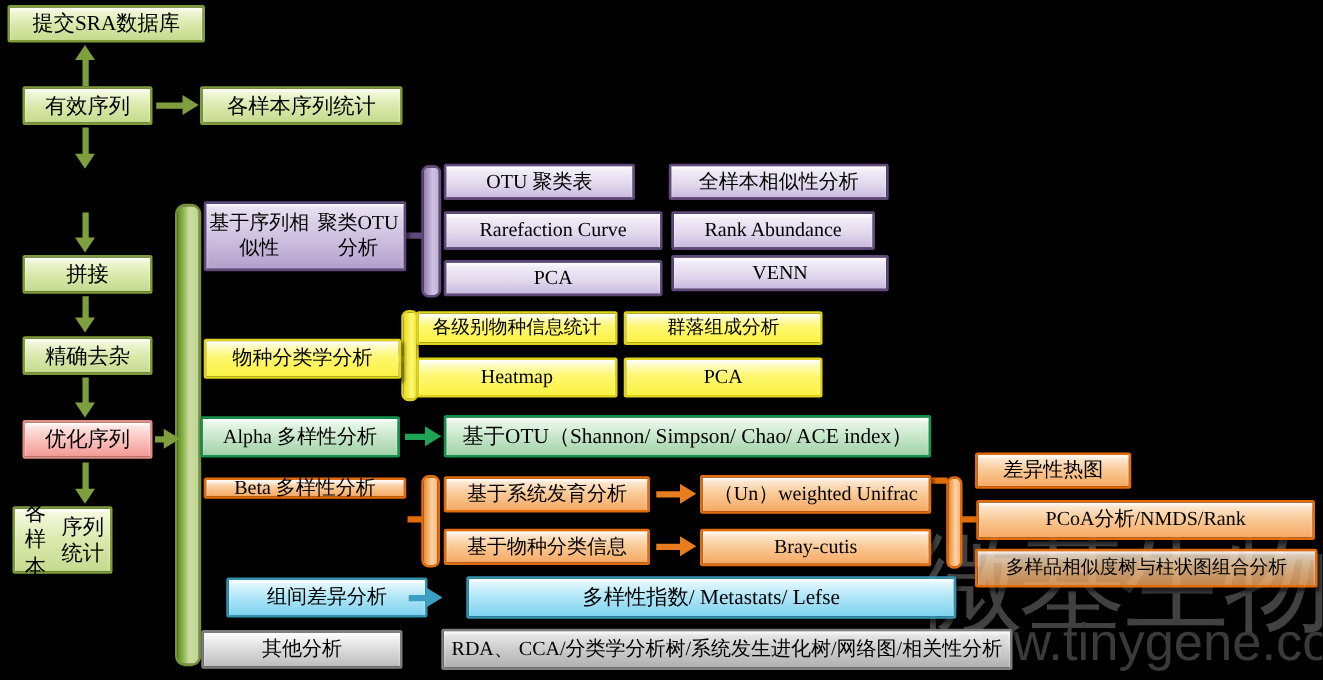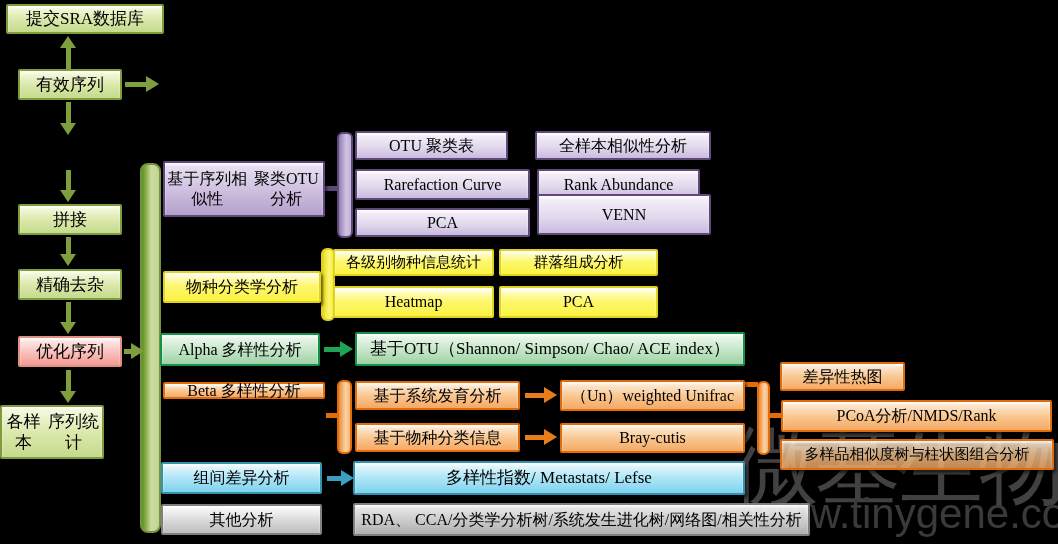--- a/index.html
+++ b/index.html
@@ -12,21 +12,21 @@
   .col{flex-direction:row;}
   .green  {background:linear-gradient(#f6fbe0,#dcea b 0)}
   .green  {background:linear-gradient(#f7fbe4,#d9e7a8 55%,#c5da8e);border:2px solid #7e9d3a;}
   .pink   {background:linear-gradient(#fdf1f0,#fbc7c3 45%,#f49a95);border:2px solid #e08f83;}
   .purplecat {background:linear-gradient(#eae4f4,#cdbede 55%,#b3a0cc);border:2px solid #5f497a;}
   .purpleitem{background:linear-gradient(#f6f3fa,#e0d7ec 60%,#c8bade);border:2px solid #5f497a;}
   .yellow {background:linear-gradient(#fffee9,#fdf growth);}
   .yellow {background:linear-gradient(#fffeee,#fdf770 45%,#fbf241);border:2px solid #e0d31d;}
   .greencat{background:linear-gradient(#f1faf2,#c8e7cb 50%,#9fd2a6);border:2px solid #12924a;}
   .orange {background:linear-gradient(#fdf0e2,#f9c893 50%,#f5a964);border:2px solid #e36c0a;text-align:right;}
-  .blue   {background:linear-gradient(#effbfe,#b3e7f7 45%,#7ed2ee);border:2px solid #3392ad;}
+  .blue   {background:linear-gradient(#effbfe,#b3e7f7 45%,#7ed2ee);border:2px solid #3392ad;margin-left:20px;}
   .grayb  {background:linear-gradient(#fefefe,#dcdcdc 50%,#bdbdbd);border:2px solid #7f7f7f;}
   .translucent{background:linear-gradient(rgba(253,240,226,.82),rgba(249,200,147,.8) 50%,rgba(245,169,100,.8));}
   
   .vbar{position:absolute;border-radius:8px;z-index:1;
         background:linear-gradient(90deg,#54941f,#8db04c 25%,#ccdca0 55%,#c0d494);
         border:2px solid #76923c;box-sizing:border-box;}
   .bracket{position:absolute;border-radius:6px;z-index:1;box-sizing:border-box;}
   .br-purple{background:linear-gradient(90deg,#937cb0,#cfc3e2 60%,#bfb0d6);border:2px solid #5f497a;}
   .br-yellow{background:linear-gradient(90deg,#e8da1d,#fdf873 60%,#f8ef3f);border:2px solid #dfd01c;}
   .br-orange{background:linear-gradient(90deg,#e98a33,#fbd3a6 60%,#f6b676);border:2px solid #e36c0a;}
@@ -53,48 +53,49 @@
 
 <div id="canvas">
 
   <div class="wm-brand">微基生物</div>
   <div class="wm-url">www.tinygene.com</div>
 
   <div class="box green fs17" style="left:6px;top:4px;width:158px;height:30px">提交SRA数据库</div>
   <div class="arrow-u" style="left:66px;top:47px;height:22px;--c:#7f9e3d"></div>
   <div class="box green fs17" style="left:18px;top:69px;width:104px;height:31px">有效序列</div>
   <div class="arrow-r" style="left:125px;top:82px;width:22px;--c:#7f9e3d"></div>
+  <div class="box green fs17" style="left:160px;top:69px;width:162px;height:31px">各样本序列统计</div>
   <div class="arrow-d" style="left:66px;top:102px;width:5px;height:22px;--c:#7f9e3d"></div>
   <div class="arrow-d" style="left:66px;top:170px;width:5px;height:21px;--c:#7f9e3d"></div>
   <div class="box green fs17" style="left:18px;top:204px;width:104px;height:31px">拼接</div>
   <div class="arrow-d" style="left:66px;top:237px;width:5px;height:18px;--c:#7f9e3d"></div>
   <div class="box green fs17" style="left:18px;top:269px;width:104px;height:31px">精确去杂</div>
   <div class="arrow-d" style="left:66px;top:302px;width:5px;height:21px;--c:#7f9e3d"></div>
   <div class="box pink fs17" style="left:18px;top:336px;width:104px;height:31px">优化序列</div>
   <div class="arrow-d" style="left:66px;top:370px;width:5px;height:22px;--c:#7f9e3d"></div>
-  <div class="box green col fs17" style="left:0;top:405px;width:104px;height:54px">
+  <div class="box green col fs17" style="left:10px;top:405px;width:80px;height:54px">
     <span>各样本</span>
     <span>序列统计</span>
   </div>
   <div class="arrow-r" style="left:124px;top:349px;width:8px;--c:#7f9e3d"></div>
 
   <div class="vbar" style="left:140px;top:163px;width:21px;height:370px"></div>
 
   <div class="box purplecat col" style="left:163px;top:161px;width:162px;height:56px">
     <span>基于序列相似性</span>
     <span>聚类OTU分析</span>
   </div>
   <div class="stub" style="left:324px;top:186px;width:14px;height:5px;background:#5f497a"></div>
   <div class="bracket br-purple" style="left:337px;top:132px;width:16px;height:106px"></div>
   <div class="box purpleitem" style="left:355px;top:131px;width:153px;height:29px">OTU 聚类表</div>
   <div class="box purpleitem" style="left:535px;top:131px;width:176px;height:29px">全样本相似性分析</div>
   <div class="box purpleitem" style="left:355px;top:169px;width:175px;height:31px">Rarefaction Curve</div>
   <div class="box purpleitem" style="left:537px;top:169px;width:163px;height:31px">Rank Abundance</div>
   <div class="box purpleitem" style="left:355px;top:208px;width:175px;height:29px">PCA</div>
-  <div class="box purpleitem" style="left:537px;top:194px;width:174px;height:41px">VENN</div>
+  <div class="box purpleitem" style="left:537px;top:204px;width:174px;height:29px">VENN</div>
 
   <div class="box yellow" style="left:163px;top:271px;width:158px;height:32px">物种分类学分析</div>
   <div class="stub" style="left:316px;top:285px;width:10px;height:5px;background:#dfd01c"></div>
   <div class="bracket br-yellow" style="left:321px;top:248px;width:14px;height:73px"></div>
   <div class="box yellow fs15" style="left:333px;top:249px;width:161px;height:27px">各级别物种信息统计</div>
   <div class="box yellow fs15" style="left:499px;top:249px;width:159px;height:27px">群落组成分析</div>
   <div class="box yellow" style="left:333px;top:286px;width:161px;height:32px">Heatmap</div>
   <div class="box yellow" style="left:499px;top:286px;width:159px;height:32px">PCA</div>
 
   <div class="box greencat" style="left:160px;top:333px;width:160px;height:33px">Alpha 多样性分析</div>

